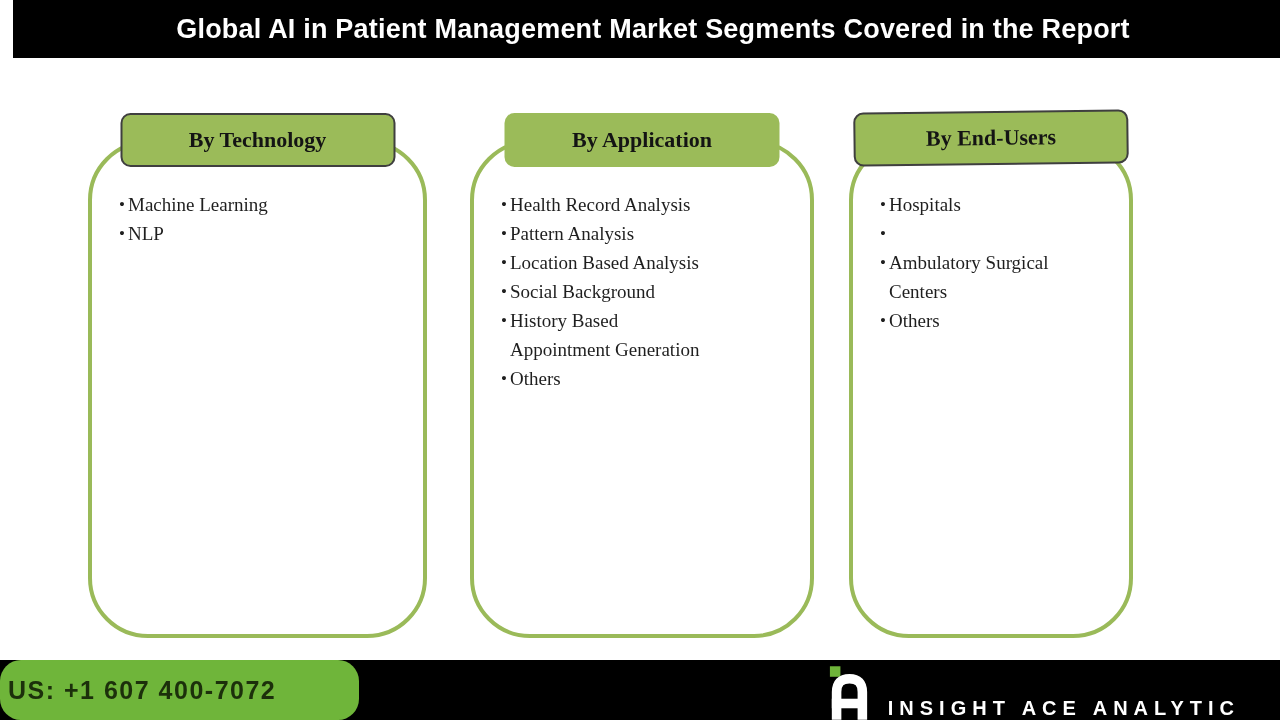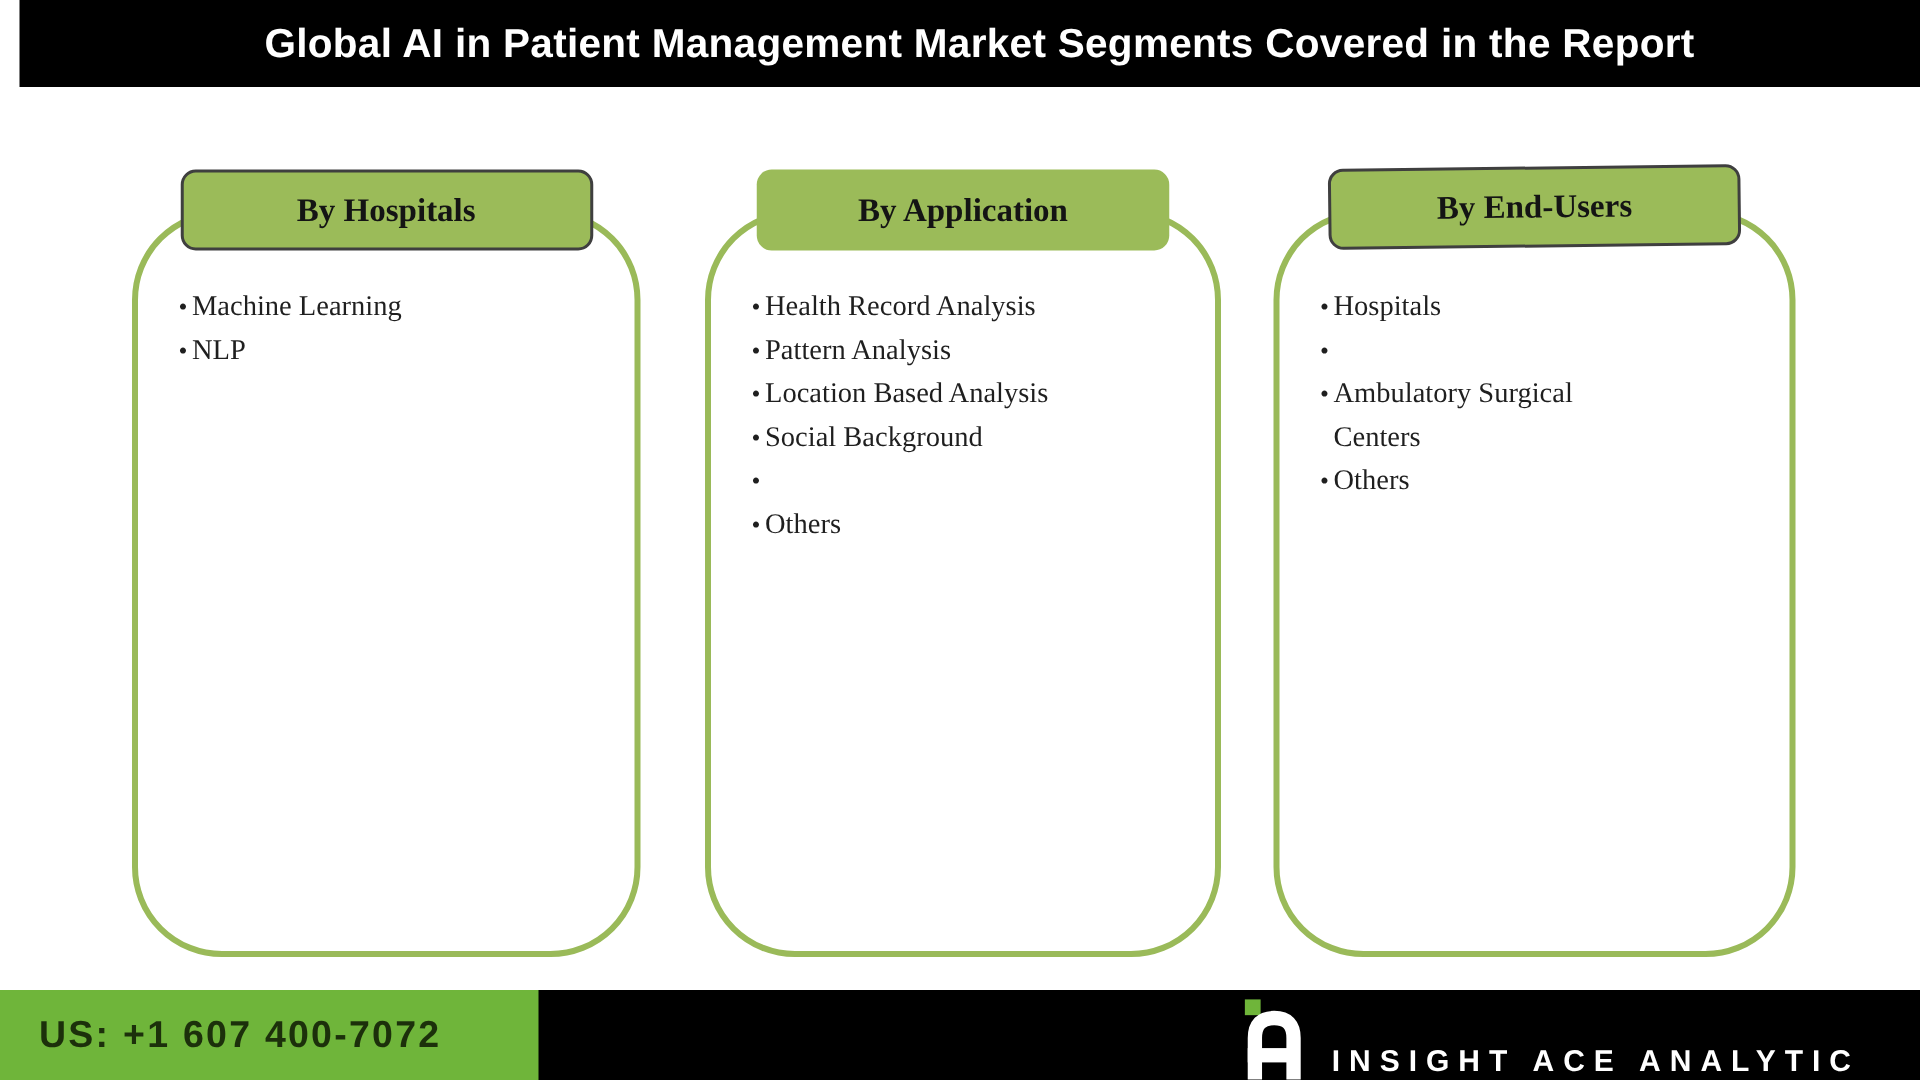--- a/index.html
+++ b/index.html
@@ -31,21 +31,21 @@
 
   
   .card{
     position:absolute;top:140px;height:498px;
     border:4px solid var(--border-green);
     border-radius:60px;
     background:#ffffff;
   }
   .card-technology{left:88px;width:339px;}
   .card-application{left:470px;width:344px;}
-  .card-endusers{left:849px;width:348px;}
+  .card-endusers{left:849px;width:284px;}
 
   .card-header{
     position:absolute;left:50%;transform:translateX(-50%);
     top:-31px;width:275px;height:54px;
     background:var(--header-green);
     border-radius:10px;
     display:flex;align-items:center;justify-content:center;
     font-family:"Liberation Serif","DejaVu Serif",serif;
     font-weight:bold;font-size:22px;color:#141414;
   }
@@ -69,21 +69,22 @@
 
   
   .footer-bar{
     position:absolute;left:0;top:660px;width:1280px;height:60px;
     background:var(--bar-black);
   }
   .phone-box{
     position:absolute;left:0;top:0;width:359px;height:60px;
     background:var(--footer-green);
     display:flex;align-items:center;
-    padding-left:26px;
+    padding-left:8px;
+    border-radius:21px;
   }
   .phone-box span{
     color:var(--phone-text);
     font-size:25px;font-weight:bold;letter-spacing:1.5px;
     font-family:"Liberation Sans", sans-serif;
   }
   .brand{
     position:absolute;right:40px;top:0;height:60px;
     display:flex;align-items:flex-end;gap:18px;
   }
@@ -97,21 +98,21 @@
 <body>
 
 <div class="stage">
 
   <header class="title-bar">
     <h1>Global AI in Patient Management Market Segments Covered in the Report</h1>
   </header>
 
   <section class="card card-technology">
     <div class="card-header outlined">
-      <span>By Hospitals</span>
+      <span>By Technology</span>
     </div>
     <ul class="seg-list">
       <li>
         <span class="bullet">•</span>
         <span class="item-text">Machine Learning</span>
       </li>
       <li>
         <span class="bullet">•</span>
         <span class="item-text">NLP</span>
       </li>
@@ -134,20 +135,22 @@
       <li>
         <span class="bullet">•</span>
         <span class="item-text">Location Based Analysis</span>
       </li>
       <li>
         <span class="bullet">•</span>
         <span class="item-text">Social Background</span>
       </li>
       <li>
         <span class="bullet">•</span>
+        <span class="item-text">History Based
+Appointment Generation</span>
       </li>
       <li>
         <span class="bullet">•</span>
         <span class="item-text">Others</span>
       </li>
     </ul>
   </section>
 
   <section class="card card-endusers">
     <div class="card-header outlined">

